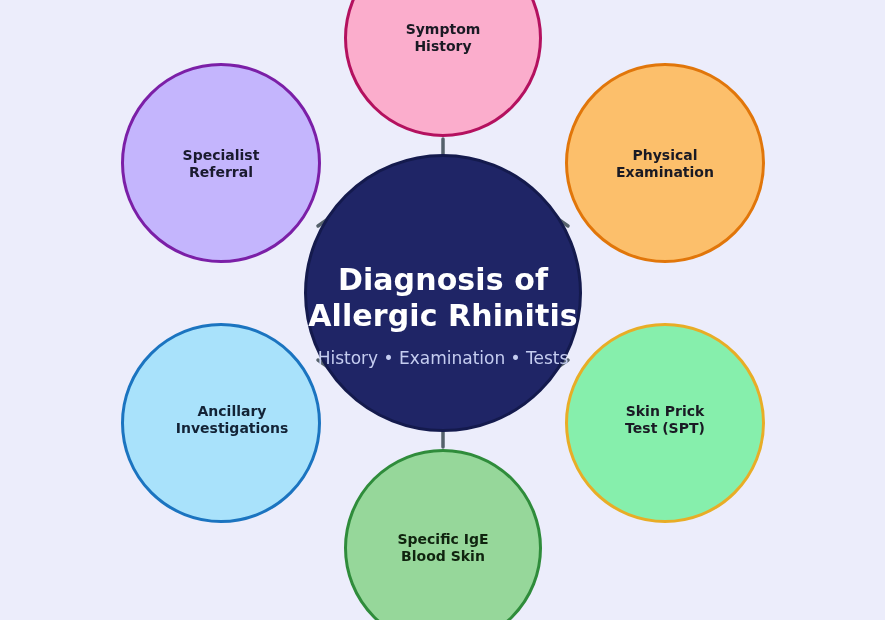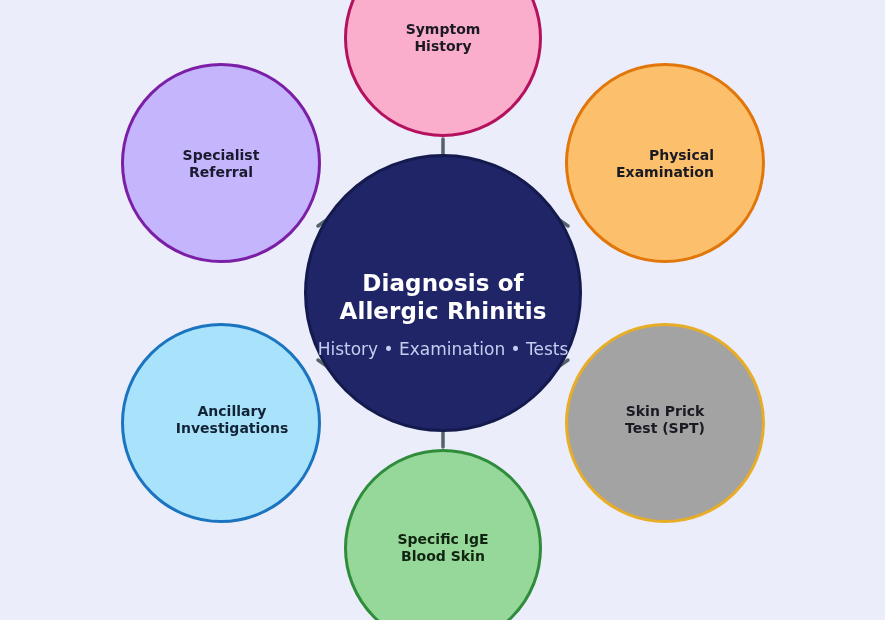--- a/index.html
+++ b/index.html
@@ -39,21 +39,21 @@
   .node-label {
     font-weight: bold;
     line-height: 1.2;
     white-space: pre-line;
   }
   .hub {
     border-width: 3px;
     border-style: solid;
   }
   .hub .node-label {
-    font-size: 23px;
+    font-size: 30px;
     letter-spacing: 0.1px;
     margin-top: 44px;
   }
   .hub .node-sub {
     margin-top: 14px;
     font-size: 17px;
     font-weight: normal;
     white-space: pre-line;
     line-height: 1.2;
   }
@@ -78,24 +78,24 @@
       <line x1="318" y1="360" x2="338" y2="374" stroke="#55616b" stroke-width="3.5" stroke-linecap="round"></line>
       <line x1="338" y1="212" x2="318" y2="226" stroke="#55616b" stroke-width="3.5" stroke-linecap="round"></line>
     </svg>
 
   <div id="nodes-layer">
       <div class="node leaf" style="left: 344px; top: -61px; width: 198px; height: 198px; background: rgb(251, 173, 204); border-color: rgb(180, 17, 95); color: rgb(26, 26, 36);">
         <div class="node-label">Symptom
 History</div>
       </div>
       <div class="node leaf" style="left: 565px; top: 63px; width: 200px; height: 200px; background: rgb(252, 191, 107); border-color: rgb(225, 118, 10); color: rgb(26, 26, 36);">
-        <div class="node-label" style="transform: translateY(1px); text-align: right;">Physical
+        <div class="node-label" style="transform: translateY(1px);">Physical
 Examination</div>
       </div>
-      <div class="node leaf" style="left: 565px; top: 323px; width: 200px; height: 200px; background: #a3a3a3; border-color: rgb(232, 173, 38); color: rgb(26, 26, 36);">
+      <div class="node leaf" style="left: 565px; top: 323px; width: 200px; height: 200px; background: #86efac; border-color: rgb(232, 173, 38); color: rgb(26, 26, 36);">
         <div class="node-label" style="transform: translateY(-3px);">Skin Prick
 Test (SPT)</div>
       </div>
       <div class="node leaf" style="left: 344px; top: 449px; width: 198px; height: 198px; background: rgb(150, 215, 154); border-color: rgb(47, 140, 59); color: rgb(16, 36, 15);">
         <div class="node-label">Specific IgE
 Blood Skin</div>
       </div>
       <div class="node leaf" style="left: 121px; top: 323px; width: 200px; height: 200px; background: rgb(169, 226, 251); border-color: rgb(27, 116, 192); color: rgb(19, 35, 54);">
         <div class="node-label" style="transform: translateY(-3px); margin-left: 22px;">Ancillary
 Investigations</div>

